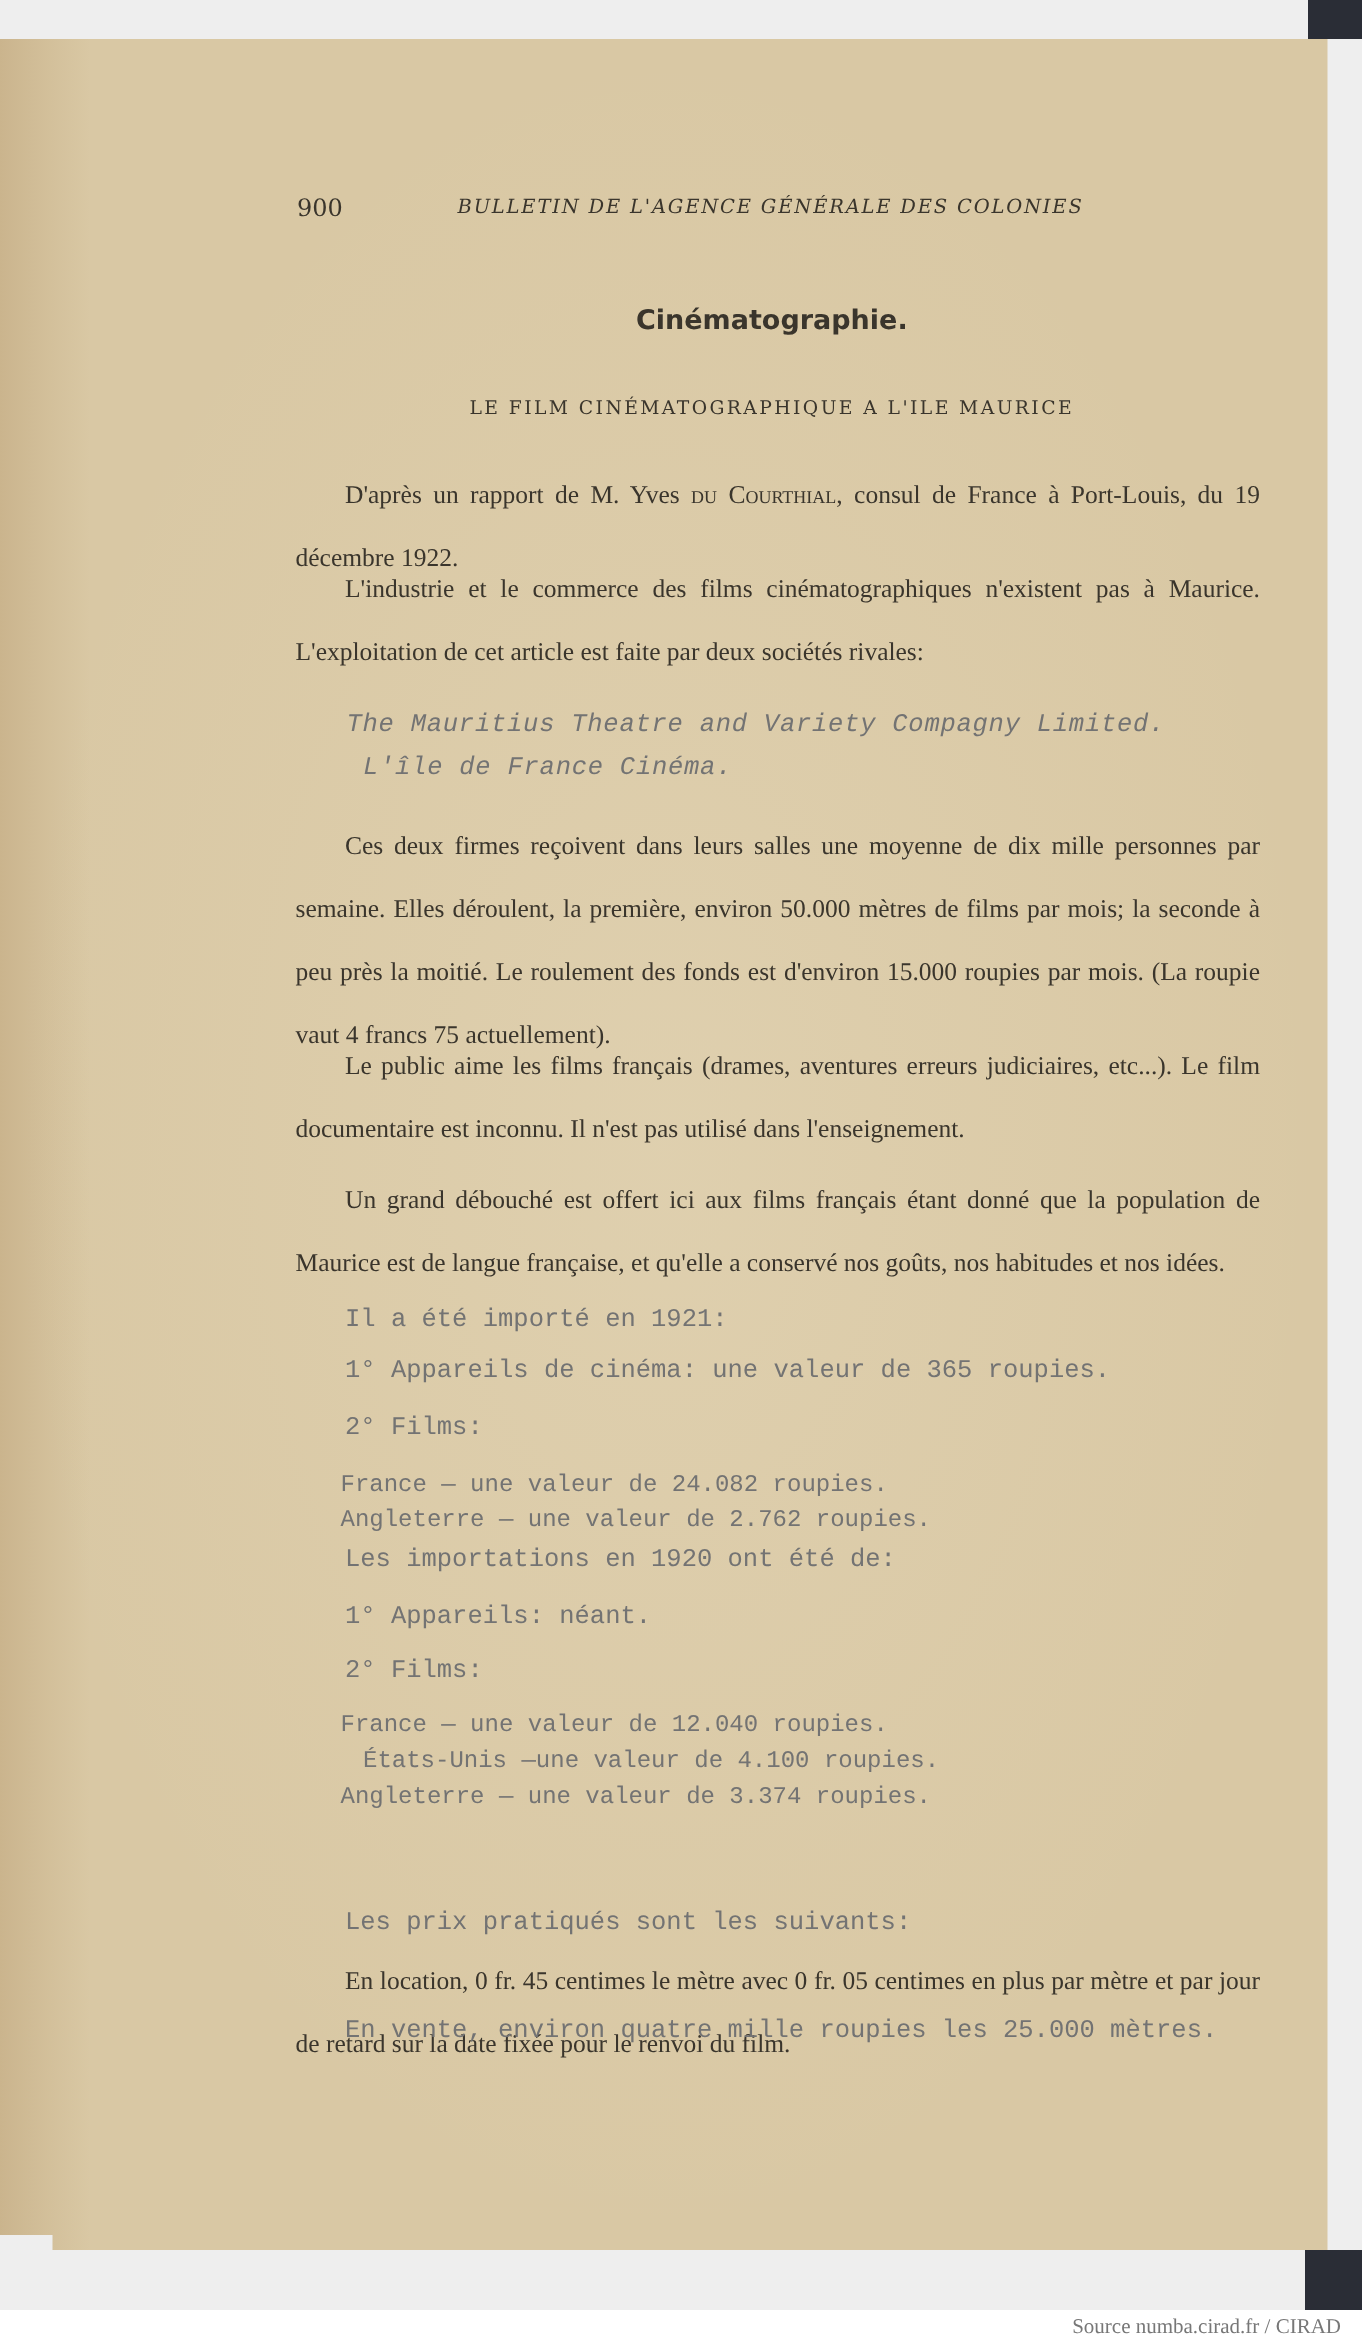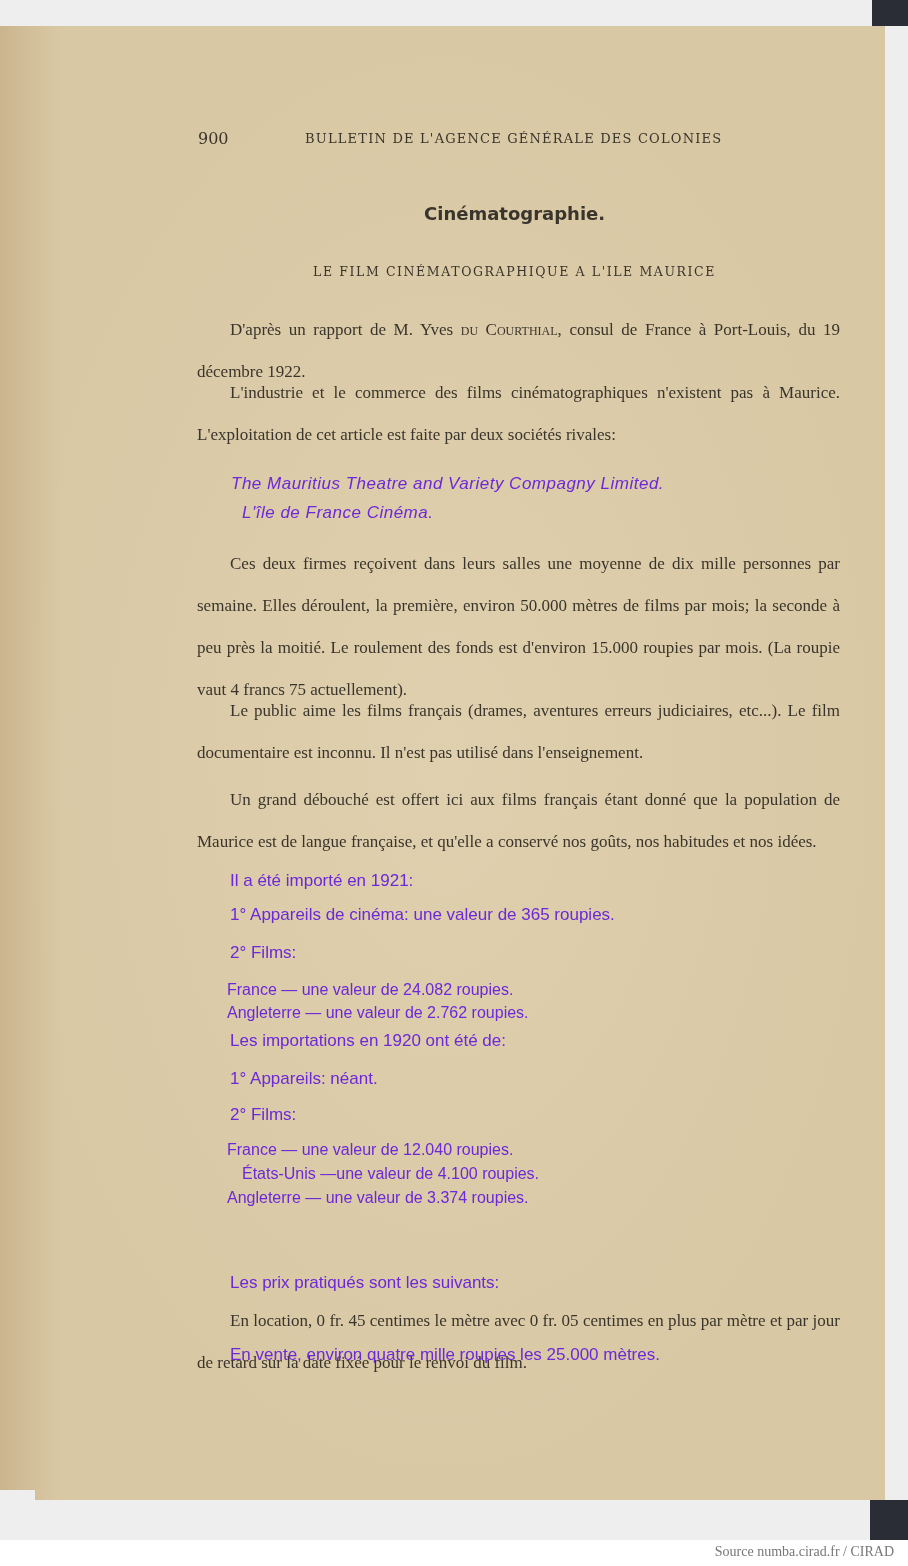--- a/index.html
+++ b/index.html
@@ -28,30 +28,30 @@
       radial-gradient(ellipse at 50% 50%, rgba(240,230,205,0.25), rgba(0,0,0,0) 70%);
   }
   .page-bottom-edge {
     position: absolute; left: 0; top: 1490px; width: 35px; height: 20px;
     background: #eeeeee;
   }
   .text {
     position: absolute; color: #3a352c; white-space: nowrap;
   }
   .header-num { left: 198px; top: 129px; font-size: 16px; }
-  .header-title { left: 305px; top: 131px; font-size: 13px; letter-spacing: 1.2px; }
+  .header-title { left: 305px; top: 131px; font-size: 13px; letter-spacing: 1.2px; font-style: italic; }
   .section-title { left: 424px; top: 203px; font-size: 18px; font-weight: bold; font-family: "DejaVu Sans", "Liberation Sans", sans-serif; }
   .sub-title { left: 313px; top: 264px; font-size: 12.5px; letter-spacing: 1.6px; }
   .para {
     position: absolute; left: 197px; width: 643px; color: #3a352c;
     font-size: 17px; line-height: 42px; text-align: justify;
     font-family: "Liberation Serif", "DejaVu Serif", serif;
   }
   .para .indent { display: inline-block; width: 33px; }
-  .line { position: absolute; color: #6d28d9; font-family: Liberation Sans, sans-serif; white-space: nowrap; }
+  .line { position: absolute; color: #737373; font-family: Liberation Mono, monospace; white-space: nowrap; }
   .ital { font-style: italic; font-size: 17px; letter-spacing: 0.5px; }
   .list-l { font-size: 17px; }
   .small { font-size: 16px; }
   .source {
     position: absolute; right: 14px; top: 1544px; font-size: 14px; color: #777777;
     font-family: Liberation Serif, serif;
   }
   .smallcaps { font-variant: small-caps; }
 </style>
 </head>

